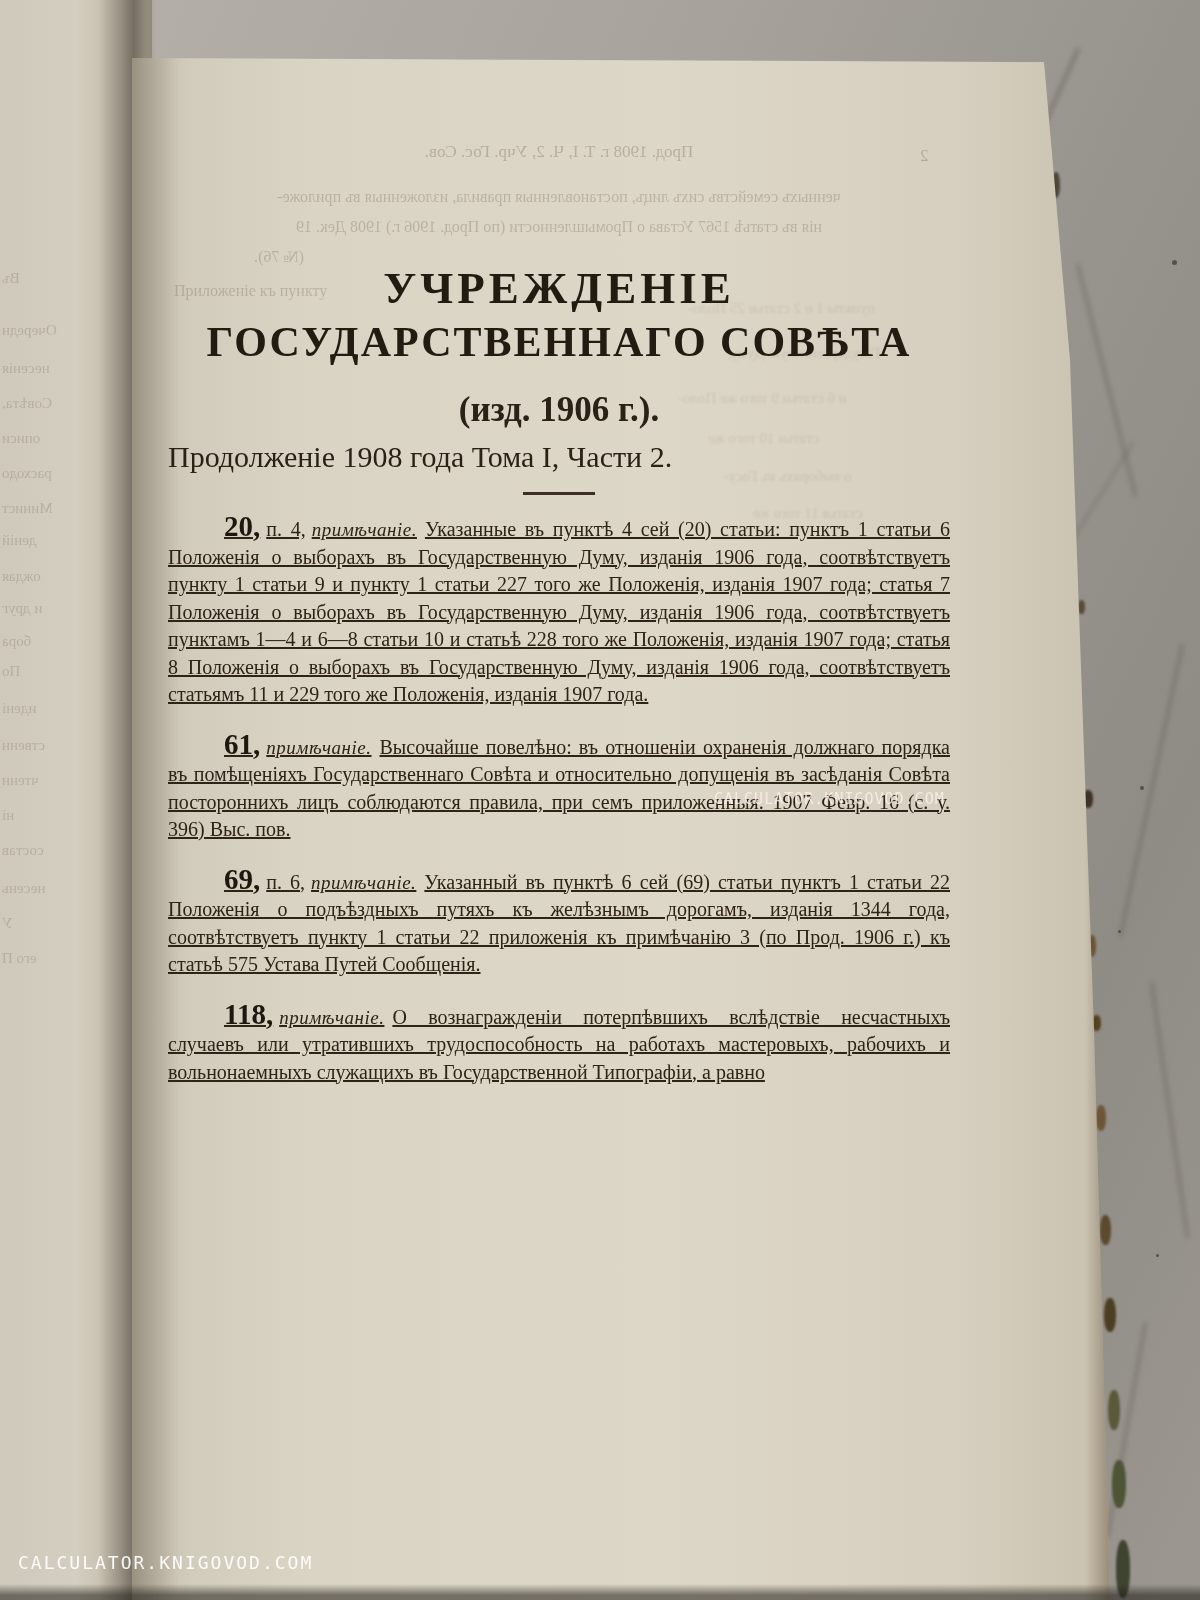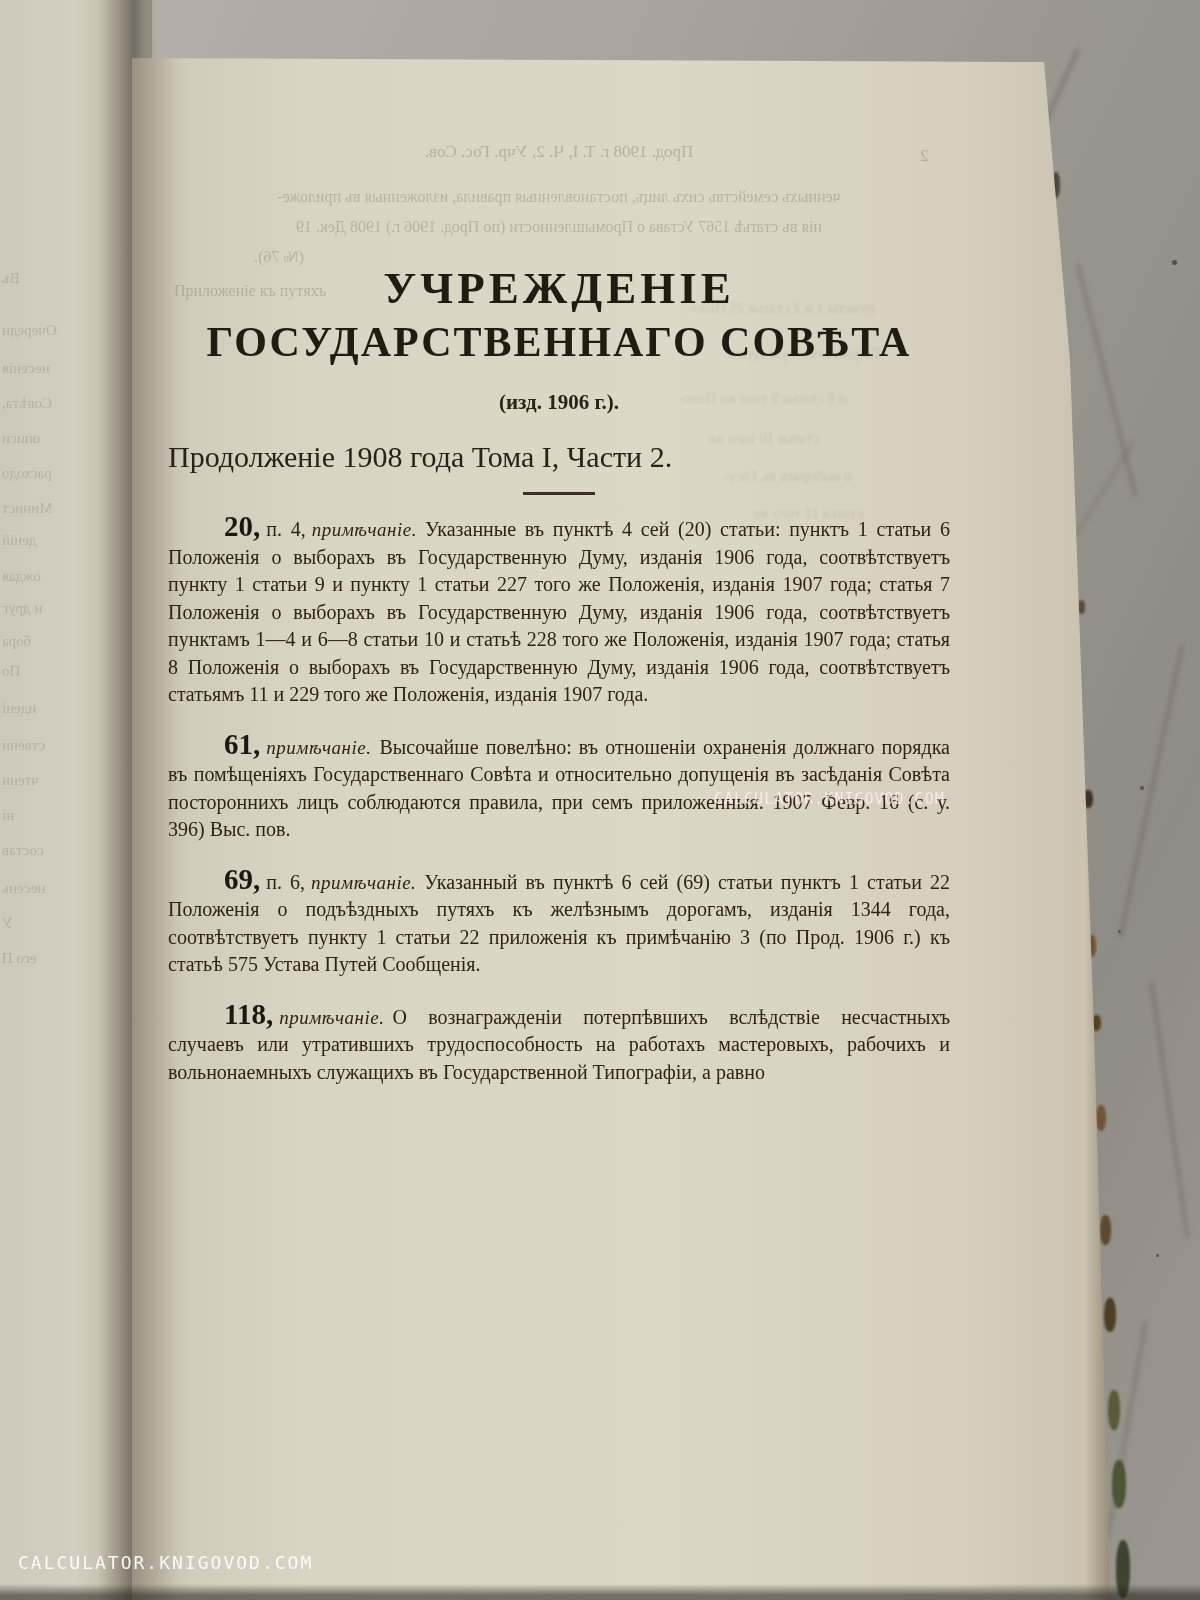--- a/index.html
+++ b/index.html
@@ -30,27 +30,27 @@
   .bleed-header{top:142px;left:0;width:782px;text-align:center;font-size:17px;opacity:0.34;}
   .bleed-pagenum{top:146px;left:752px;font-size:17px;opacity:0.34;}
   .bleed-line{left:0;width:782px;text-align:center;font-size:16px;opacity:0.30;}
   .bleed-pretitle{top:282px;left:6px;font-size:16px;opacity:0.30;filter:blur(0.6px);}
   .bleed-side{font-size:15px;opacity:0.16;filter:blur(0.8px);}
   .title1{position:absolute;top:262px;left:0;width:782px;text-align:center;
     font-size:45px;font-weight:bold;letter-spacing:4px;color:#221b12;}
   .title2{position:absolute;top:318px;left:0;width:782px;text-align:center;
     font-size:42px;font-weight:bold;letter-spacing:2px;color:#221b12;white-space:nowrap;}
   .edition{position:absolute;top:390px;left:0;width:782px;text-align:center;
-    font-size:21px;font-weight:bold;color:#2a2217;}
+    font-size:35px;font-weight:bold;color:#2a2217;}
   .continuation{position:absolute;top:440px;left:0;width:782px;text-align:left;
     font-size:30px;font-weight:normal;color:#2a2217;white-space:nowrap;}
   .divider{position:absolute;top:492px;left:355px;width:72px;height:3px;background:#3a3026;}
   .paras{position:absolute;top:512px;left:0;width:782px;}
   .para{margin:0 0 21px 0;text-indent:56px;text-align:justify;
-    font-size:20px;line-height:27.5px;color:#2d2316;}
+    font-size:20px;line-height:27.5px;color:#2d2316;text-decoration:underline;}
   .pnum{font-size:29px;font-weight:bold;line-height:1;color:#1d1710;margin-right:6px;}
   .ppt{margin-right:6px;}
   .ppt:empty{margin-right:0;}
   .pnote{font-style:italic;font-size:19px;letter-spacing:0.5px;margin-right:8px;}
   
   .spot{position:absolute;border-radius:45%;filter:blur(0.8px);}
   
   .wm{font-family:"DejaVu Sans Mono", monospace;white-space:nowrap;text-align:right;}
   .wm-center{position:absolute;left:546px;top:790px;font-size:15px;letter-spacing:1px;
     color:rgba(255,240,238,0.80);}
@@ -113,21 +113,21 @@
   <div class="gutter"></div>
 
   <div class="main-page">
     <div class="content">
 
       <div class="bleed bleed-header mir">Прод. 1908 г. Т. I, Ч. 2, Учр. Гос. Сов.</div>
       <div class="bleed bleed-pagenum mir">2</div>
       <div class="bleed bleed-line mir" style="top:188px;">ченныхъ семействъ сихъ лицъ, постановленныя правила, изложенныя въ приложе-</div>
       <div class="bleed bleed-line mir" style="top:218px;">нія въ статьѣ 1567 Устава о Промышленности (по Прод. 1906 г.) 1908 Дек. 19</div>
       <div class="bleed bleed-line mir" style="top:248px;left:-280px;">(№ 76).</div>
-      <div class="bleed bleed-pretitle">Приложеніе къ путяхъ</div>
+      <div class="bleed bleed-pretitle">Приложеніе къ пункту</div>
       <div class="bleed bleed-side mir" style="top:300px;left:520px;">пункты 1 и 2 статьи 25 Поло-</div>
       <div class="bleed bleed-side mir" style="top:345px;left:560px;">Государственную Думу,</div>
       <div class="bleed bleed-side mir" style="top:390px;left:510px;">и 6 статьи 9 того же Поло-</div>
       <div class="bleed bleed-side mir" style="top:430px;left:540px;">статьи 10 того же</div>
       <div class="bleed bleed-side mir" style="top:468px;left:555px;">о выборахъ въ Госу-</div>
       <div class="bleed bleed-side mir" style="top:505px;left:585px;">статья 11 того же</div>
 
       <div class="title1">УЧРЕЖДЕНІЕ</div>
       <div class="title2">ГОСУДАРСТВЕННАГО СОВѢТА</div>
       <div class="edition">(изд. 1906 г.).</div>

